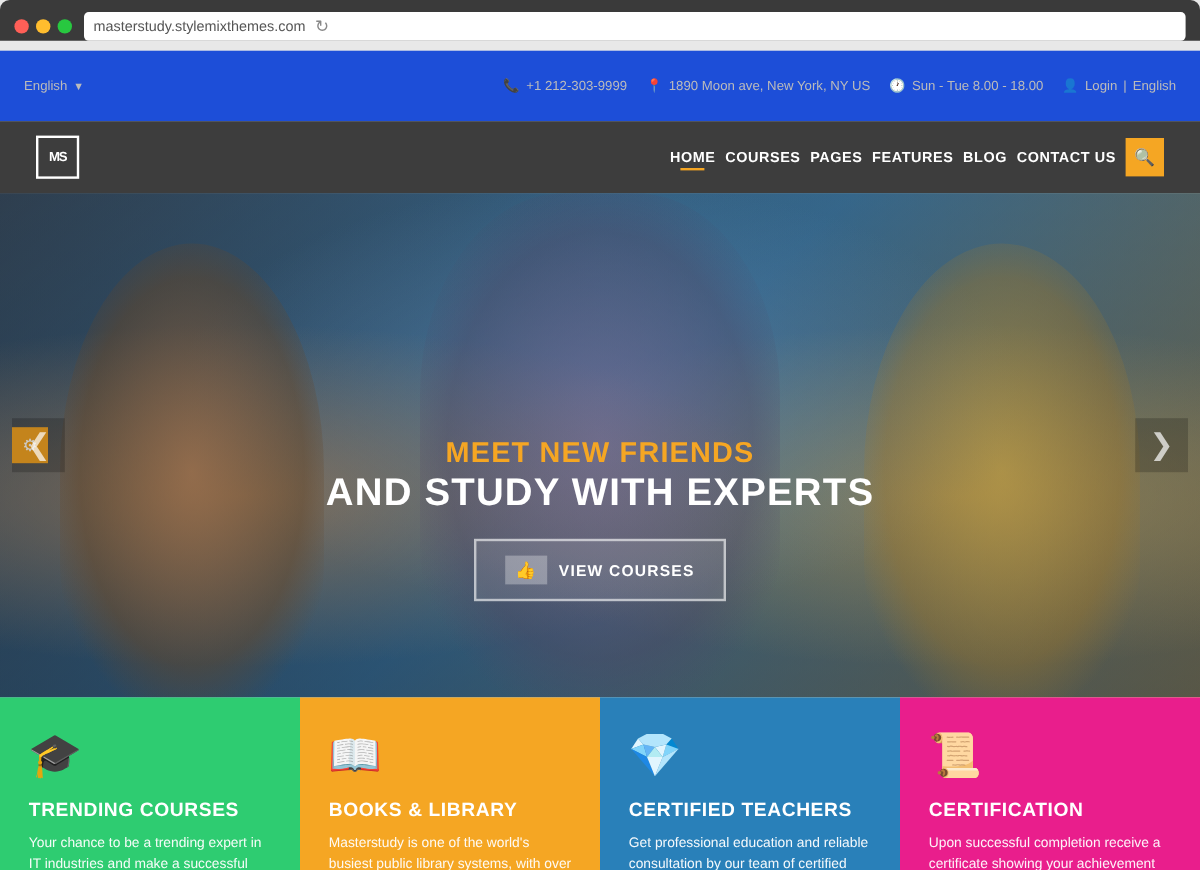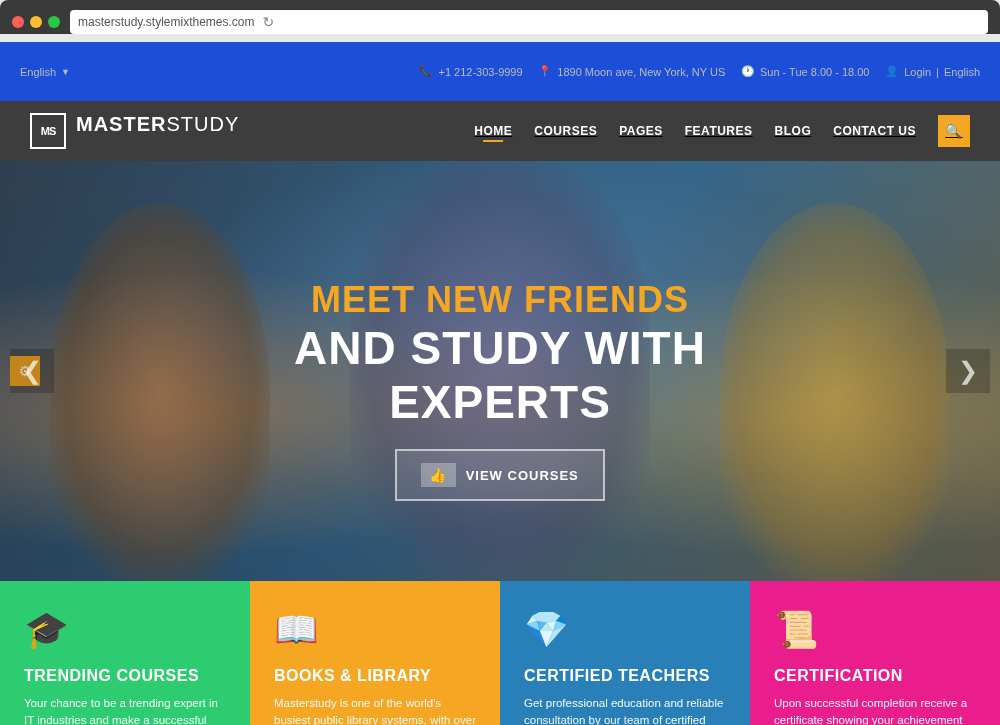--- a/index.html
+++ b/index.html
@@ -34,29 +34,29 @@
     }
     .top-bar-left, .top-bar-right { display: flex; align-items: center; gap: 16px; }
     .top-bar-item { display: flex; align-items: center; gap: 5px; }
 
     
     .site-header {
       background: rgba(30,30,30,0.85);
       display: flex; align-items: center; justify-content: space-between;
       padding: 12px 30px; position: relative; z-index: 10;
     }
-    .logo { display: flex; align-items: flex-start; gap: 10px; }
+    .logo { display: flex; align-items: center; gap: 10px; }
     .logo-box {
       width: 36px; height: 36px; border: 2px solid #fff;
       display: flex; align-items: center; justify-content: center;
       font-size: 11px; font-weight: bold; color: #fff; letter-spacing: -1px;
     }
     .logo-text { color: #fff; font-size: 20px; font-weight: 300; letter-spacing: 1px; }
     .logo-text strong { font-weight: 800; }
-    .nav { display: flex; align-items: center; gap: 22px; text-decoration: underline; }
+    .nav { display: flex; align-items: center; gap: 8px; }
     .nav-item {
       color: #fff; font-size: 12px; font-weight: 600; text-transform: uppercase;
       letter-spacing: 0.5px; cursor: pointer; text-decoration: none;
       position: relative;
     }
     .nav-item.active { color: #fff; }
     .nav-item.active::after {
       content: ''; position: absolute; bottom: -4px; left: 50%; transform: translateX(-50%);
       width: 20px; height: 2px; background: #f5a623;
     }
@@ -98,22 +98,22 @@
     .person-right {
       position: absolute; right: 5%; top: 10%; width: 230px; height: 380px;
       background: radial-gradient(ellipse at center, rgba(200,160,60,0.6) 0%, rgba(160,120,40,0.4) 60%, transparent 80%);
       border-radius: 50% 50% 30% 30%;
     }
 
     .hero-content {
       position: absolute; bottom: 80px; left: 50%; transform: translateX(-50%);
       text-align: center; width: 600px;
     }
-    .hero-line1 { color: #f5a623; font-size: 36px; font-weight: 800; text-transform: uppercase; letter-spacing: 1px; }
-    .hero-line2 { color: #fff; font-size: 46px; font-weight: 800; text-transform: uppercase; letter-spacing: 1px; margin-bottom: 20px; }
+    .hero-line1 { color: #f5a623; font-size: 24px; font-weight: 800; text-transform: uppercase; letter-spacing: 1px; }
+    .hero-line2 { color: #fff; font-size: 32px; font-weight: 800; text-transform: uppercase; letter-spacing: 1px; margin-bottom: 20px; }
     .hero-btn {
       display: inline-flex; align-items: center; gap: 10px;
       border: 2px solid rgba(255,255,255,0.6); color: #fff;
       padding: 12px 24px; font-size: 13px; font-weight: 600; letter-spacing: 1px;
       text-transform: uppercase; cursor: pointer; background: rgba(255,255,255,0.1);
       text-decoration: none;
     }
     .hero-btn-icon { background: rgba(255,255,255,0.3); padding: 4px 8px; font-size: 14px; }
 
     
@@ -195,23 +195,20 @@
         <span>|</span>
         <span style="cursor:pointer;">English</span>
       </div>
     </div>
   </div>
 
   <div class="site-header">
     <div class="logo">
       <div class="logo-box">
         <span>MS</span>
-      </div>
-      <div class="logo-text">
-        <strong>MASTER</strong><span>STUDY</span>
       </div>
     </div>
     <nav class="nav">
       <a class="nav-item active">HOME</a>
       <a class="nav-item">COURSES</a>
       <a class="nav-item">PAGES</a>
       <a class="nav-item">FEATURES</a>
       <a class="nav-item">BLOG</a>
       <a class="nav-item">CONTACT US</a>
       <button class="search-btn">🔍</button>

